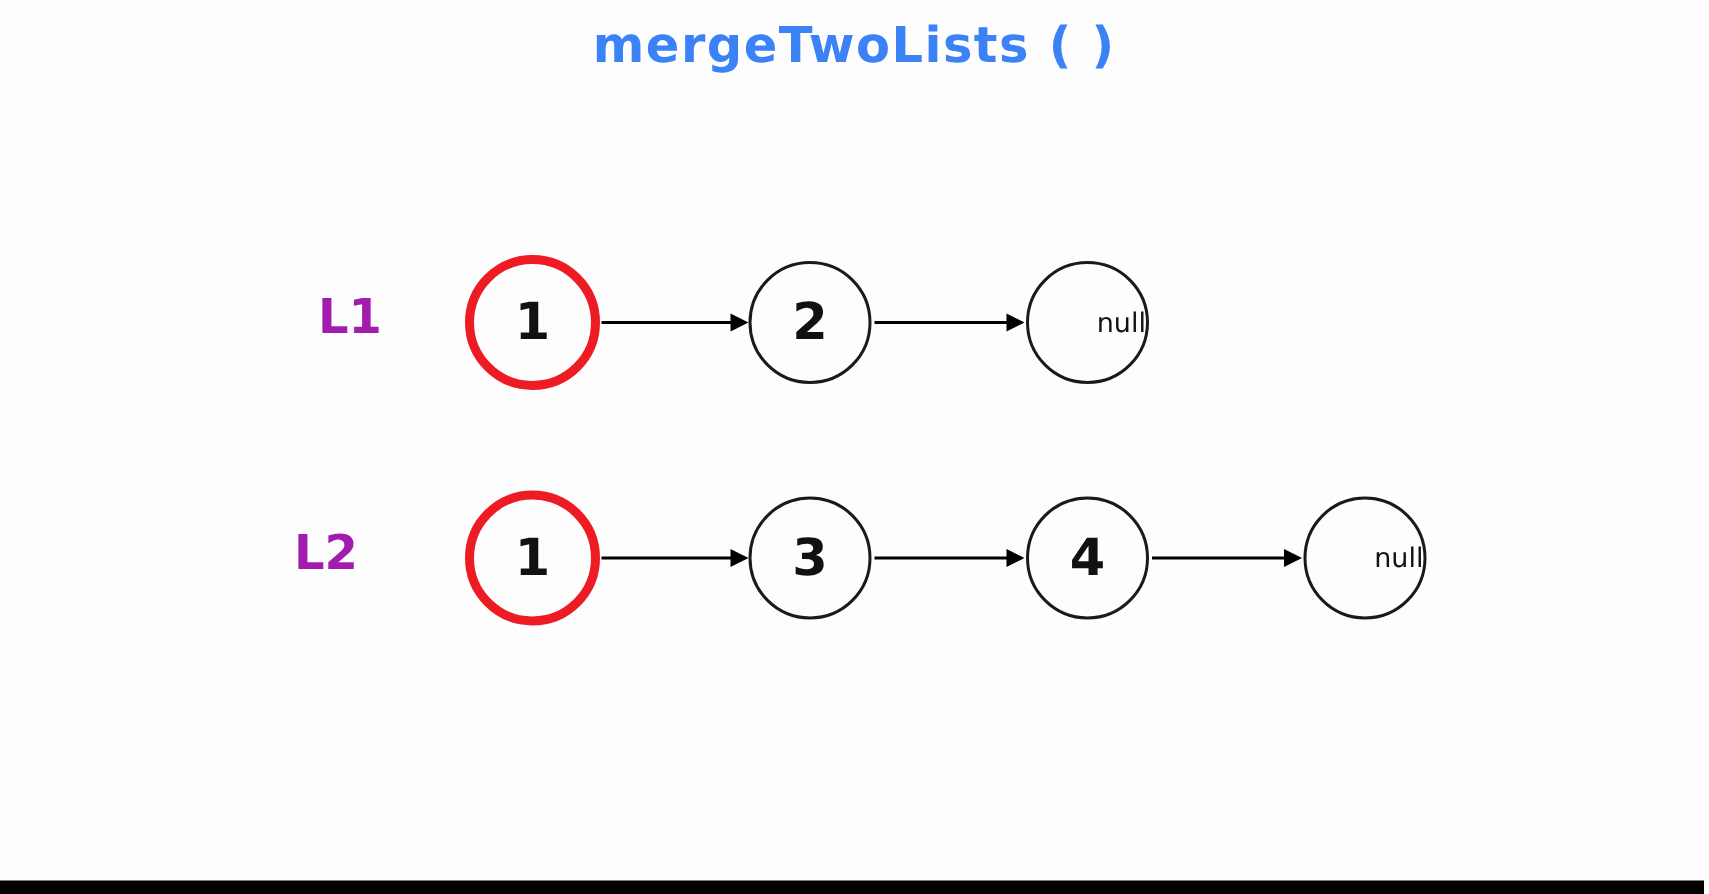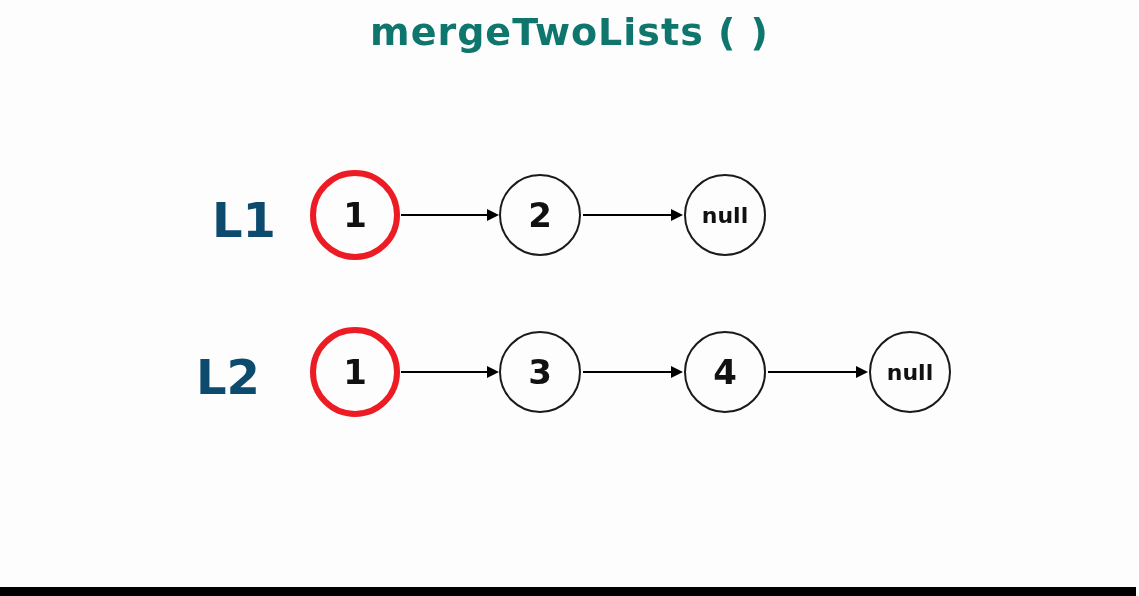--- a/index.html
+++ b/index.html
@@ -14,30 +14,30 @@
     height: 596px;
     background: #fdfdfd;
     overflow: hidden;
   }
   .title {
     position: absolute;
     left: 0;
     right: 0;
     top: 10px;
     text-align: center;
-    font-size: 38px;
+    font-size: 33px;
     font-weight: bold;
     letter-spacing: 1px;
-    color: #0f766e;
+    color: #3b82f6;
   }
   .list-label {
     position: absolute;
-    font-size: 48px;
+    font-size: 32px;
     font-weight: bold;
-    color: #0c4a6e;
+    color: #a21caf;
   }
   .node {
     position: absolute;
     width: 82px;
     height: 82px;
     border: 2px solid #1a1a1a;
     border-radius: 50%;
     box-sizing: border-box;
     display: flex;
     align-items: center;
@@ -46,22 +46,23 @@
     font-weight: 600;
     color: #111111;
     background: #fdfdfd;
   }
   .node.highlight {
     width: 90px;
     height: 90px;
     border: 6px solid #ED1C24;
   }
   .node.null-node {
-    font-size: 22px;
-    font-weight: 700;
+    font-size: 18px;
+    font-weight: 400;
+    justify-content: flex-end;
   }
   .arrow {
     position: absolute;
     height: 2px;
     background: #000000;
   }
   .arrow::after {
     content: "";
     position: absolute;
     right: -2px;

